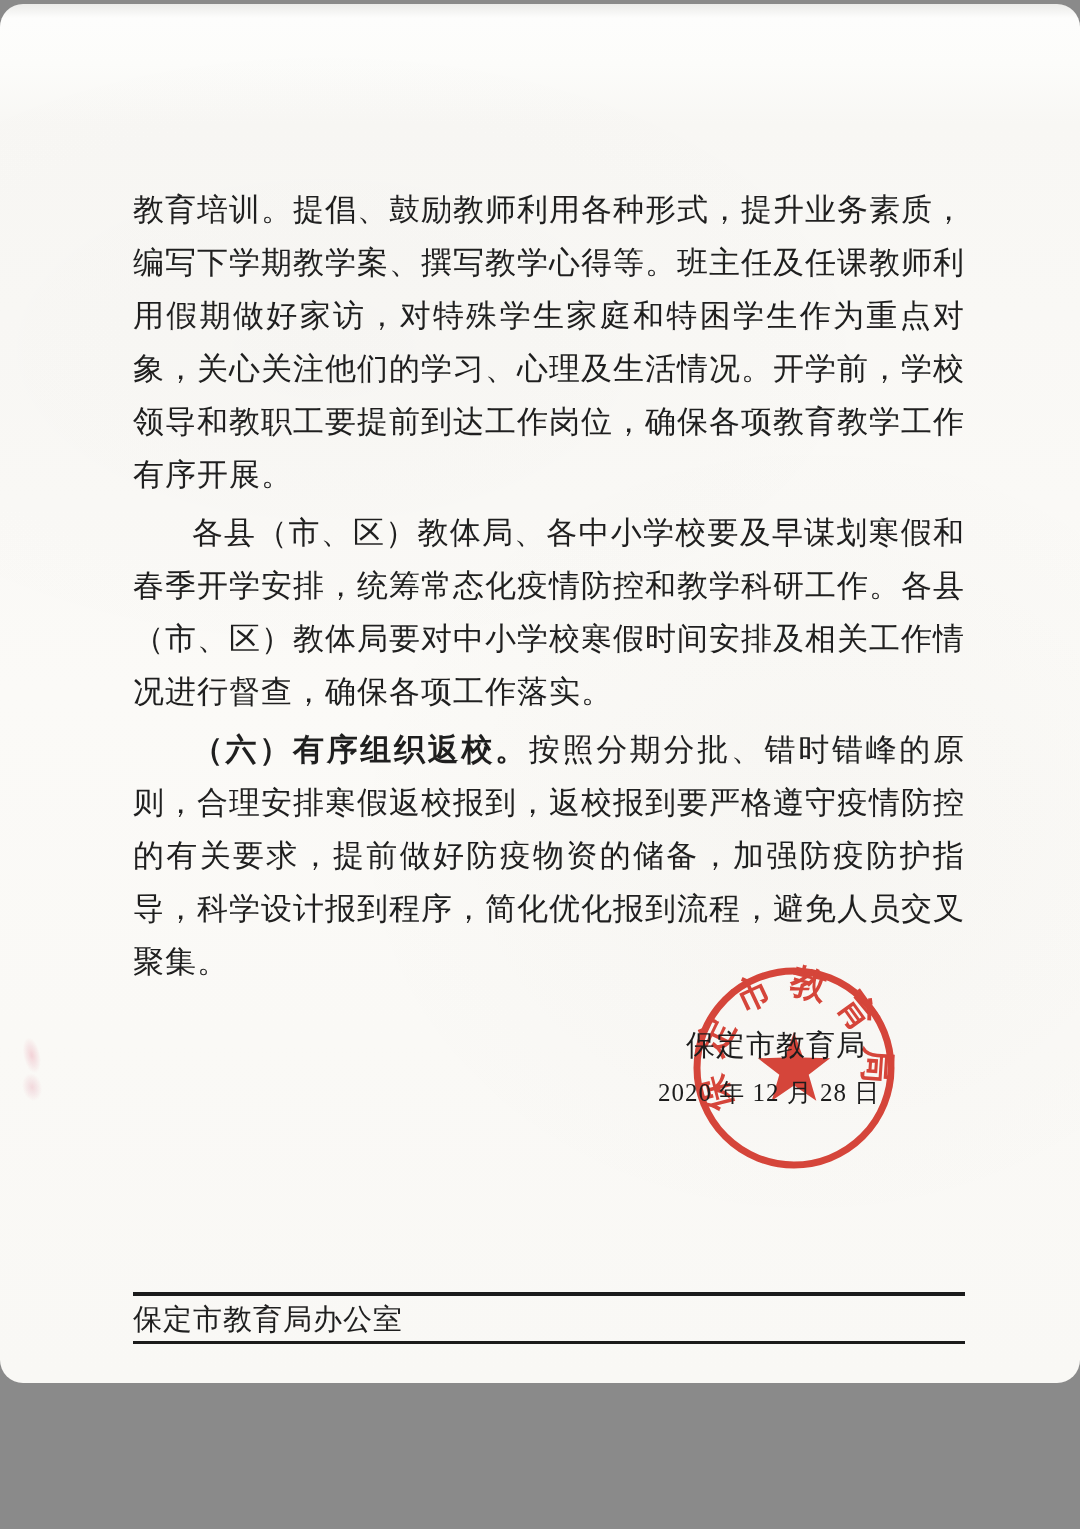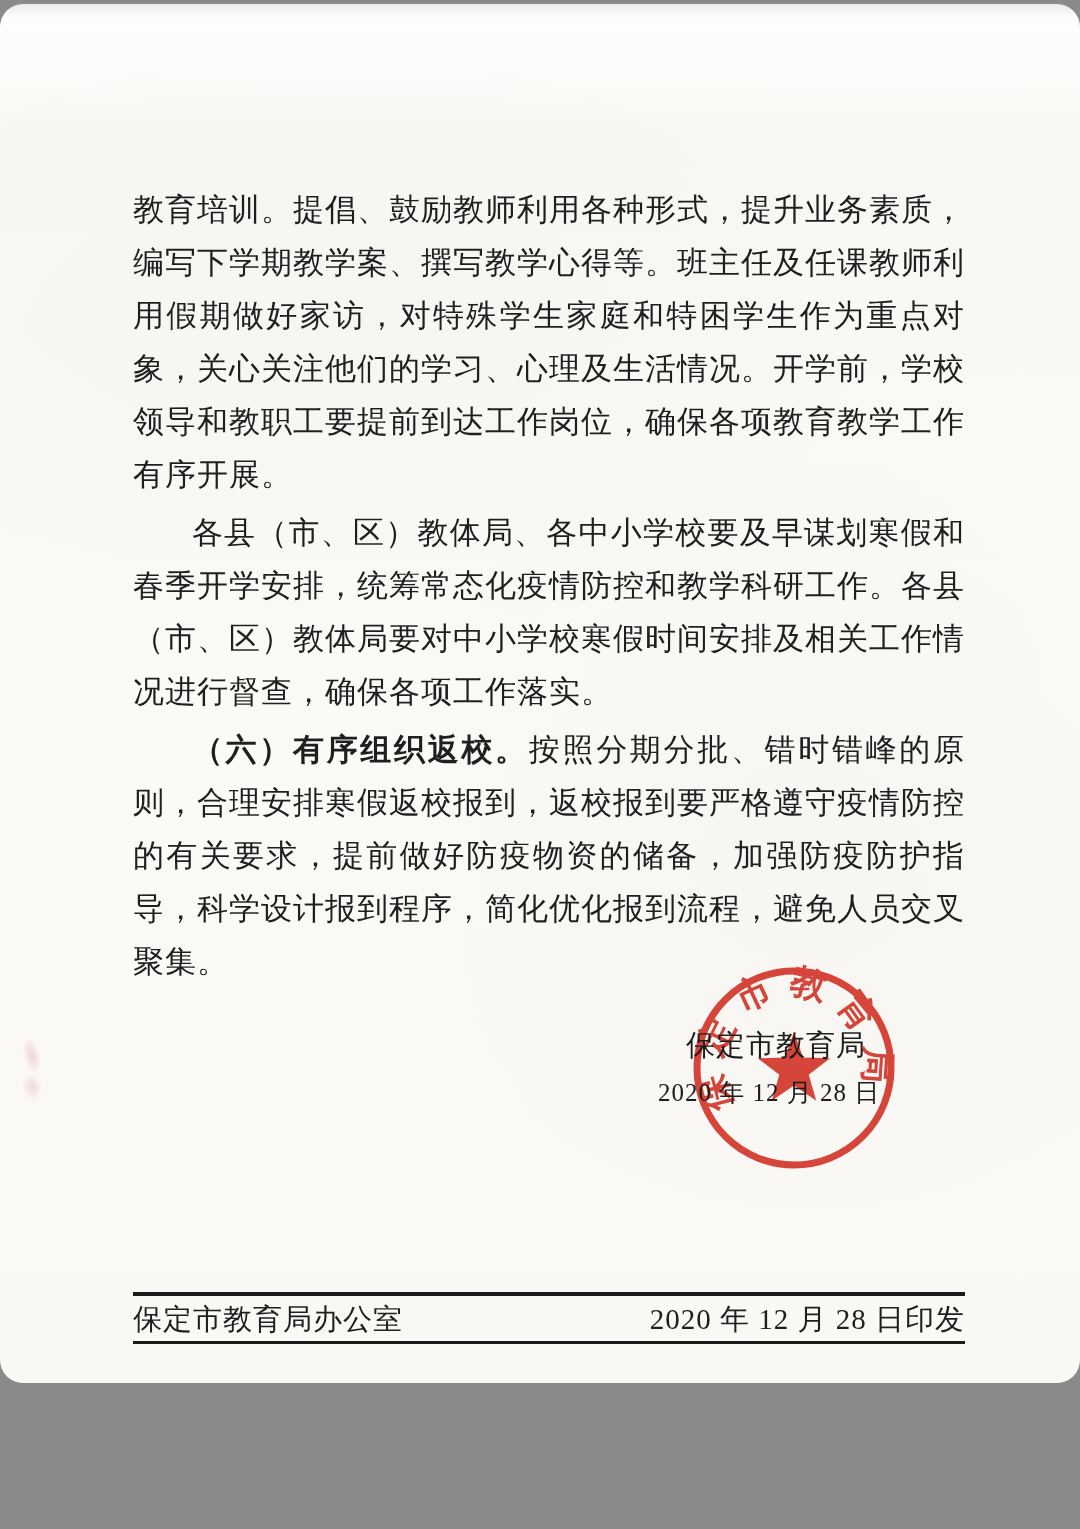--- a/index.html
+++ b/index.html
@@ -110,21 +110,20 @@
   </div>
 
   <div class="signature">
     <div class="sig-issuer">保定市教育局</div>
     <div class="sig-date">2020 年 12 月 28 日</div>
   </div>
 
   <div class="rule rule-top"></div>
   <div class="footer-row">
     <span>保定市教育局办公室</span>
-    <span>2020 年 12 月 28 日印发</span>
   </div>
   <div class="rule rule-bottom"></div>
 
   <div class="page-number">4</div>
 
   <div class="watermark">
     <svg width="52" height="46" viewBox="0 0 52 46" xmlns="http://www.w3.org/2000/svg">
 
       <path d="M 14,4 a 9.5,8.5 0 1 0 -2,16.5 l -1.5,4.5 5,-3 a 9.5,8.5 0 0 0 8,-9.5" fill="#fdfdfb" stroke="#c2c2bc" stroke-width="1.8"></path>
       <circle cx="10.5" cy="10" r="1.2" fill="#c2c2bc"></circle>

